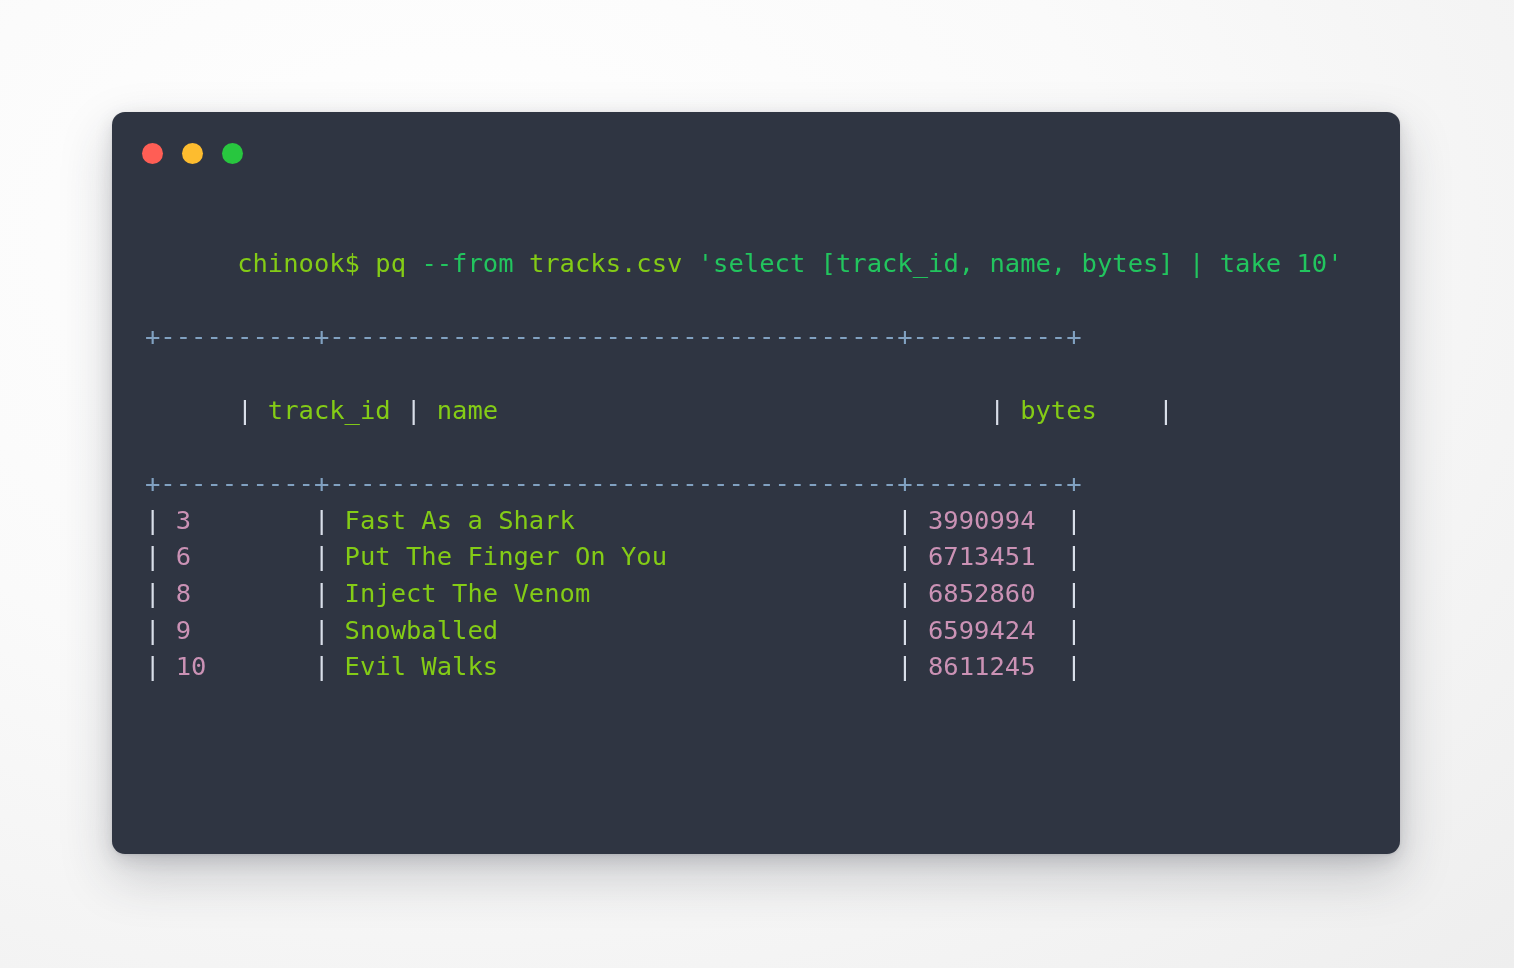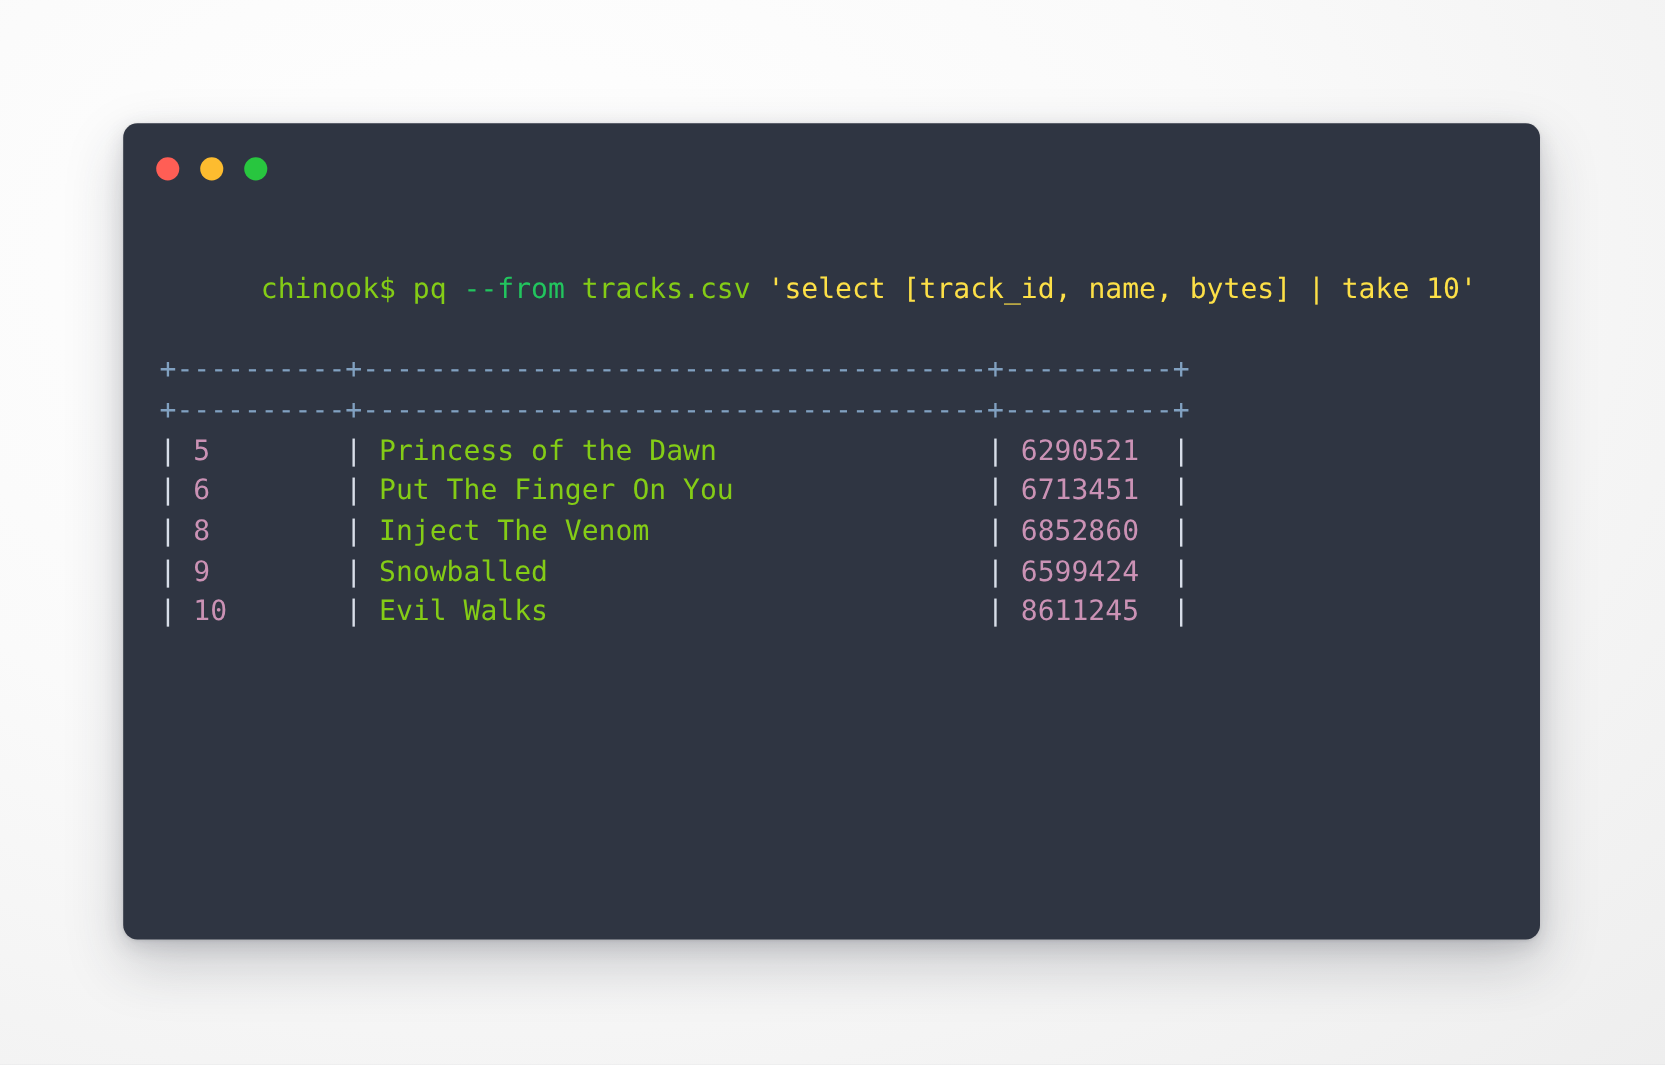--- a/index.html
+++ b/index.html
@@ -57,21 +57,21 @@
     font-family: "DejaVu Sans Mono", "Liberation Mono", monospace;
     font-size: 25.5px;
     line-height: 36.7px;
     white-space: pre;
     letter-spacing: 0px;
     color: #d8dee9;
   }
 
   .c-text   { color: #84cc16; }
   .c-flag   { color: #22c55e; }
-  .c-string { color: #fde047; }
+  .c-string { color: #22c55e; }
   .c-rule   { color: #81a1c1; }
   .c-pipe   { color: #d8dee9; }
   .c-num    { color: #cb92b5; }
 </style>
 </head>
 <body>
 
 <div id="terminal-window">
 
   <div id="titlebar">
@@ -81,25 +81,28 @@
   </div>
 
   <div id="screen">
 
     <div class="line">
       <span class="c-text">chinook$</span><span class="c-text"> </span><span class="c-text">pq</span><span class="c-text"> </span><span class="c-flag">--from</span><span class="c-text"> </span><span class="c-text">tracks.csv</span><span class="c-text"> </span><span class="c-string">'select [track_id, name, bytes] | take 10'</span>
     </div>
 
     <div class="line c-rule">+----------+-------------------------------------+----------+</div>
 
+    <div class="line">
+      <span class="c-pipe">| </span><span class="c-text" id="h0">track_id</span><span class="c-pipe"> | </span><span class="c-text" id="h1">name                               </span><span class="c-pipe"> | </span><span class="c-text" id="h2">bytes   </span><span class="c-pipe"> |</span>
+    </div>
 
     <div class="line c-rule">+----------+-------------------------------------+----------+</div>
 
     <div id="table-body">
-        <div class="line"><span class="c-pipe">| </span><span class="c-num">5       </span><span class="c-pipe"> | </span><span class="c-text">Princess of the Dawn               </span><span class="c-pipe"> | </span><span class="c-num">6290521 </span><span class="c-pipe"> |</span></div>
+        <div class="line"><span class="c-pipe">| </span><span class="c-num">3       </span><span class="c-pipe"> | </span><span class="c-text">Fast As a Shark                    </span><span class="c-pipe"> | </span><span class="c-num">3990994 </span><span class="c-pipe"> |</span></div>
         <div class="line"><span class="c-pipe">| </span><span class="c-num">6       </span><span class="c-pipe"> | </span><span class="c-text">Put The Finger On You              </span><span class="c-pipe"> | </span><span class="c-num">6713451 </span><span class="c-pipe"> |</span></div>
         <div class="line"><span class="c-pipe">| </span><span class="c-num">8       </span><span class="c-pipe"> | </span><span class="c-text">Inject The Venom                   </span><span class="c-pipe"> | </span><span class="c-num">6852860 </span><span class="c-pipe"> |</span></div>
         <div class="line"><span class="c-pipe">| </span><span class="c-num">9       </span><span class="c-pipe"> | </span><span class="c-text">Snowballed                         </span><span class="c-pipe"> | </span><span class="c-num">6599424 </span><span class="c-pipe"> |</span></div>
         <div class="line"><span class="c-pipe">| </span><span class="c-num">10      </span><span class="c-pipe"> | </span><span class="c-text">Evil Walks                         </span><span class="c-pipe"> | </span><span class="c-num">8611245 </span><span class="c-pipe"> |</span></div>
       </div>
 
   </div>
 </div>
 
 </body></html>

